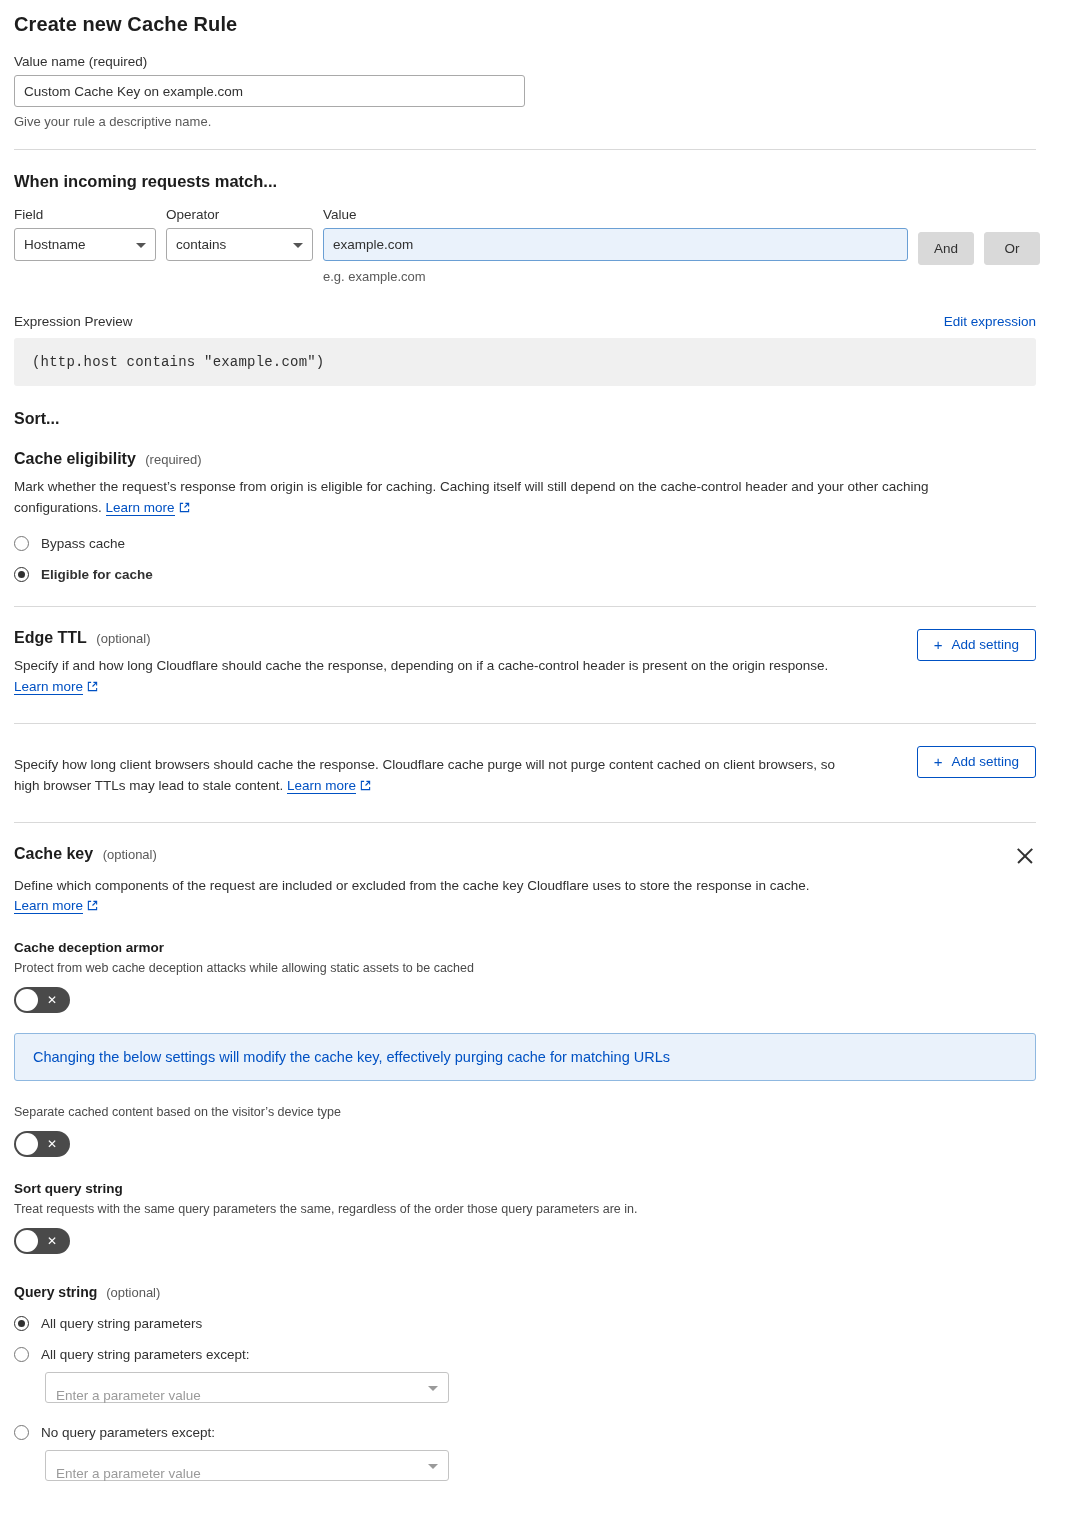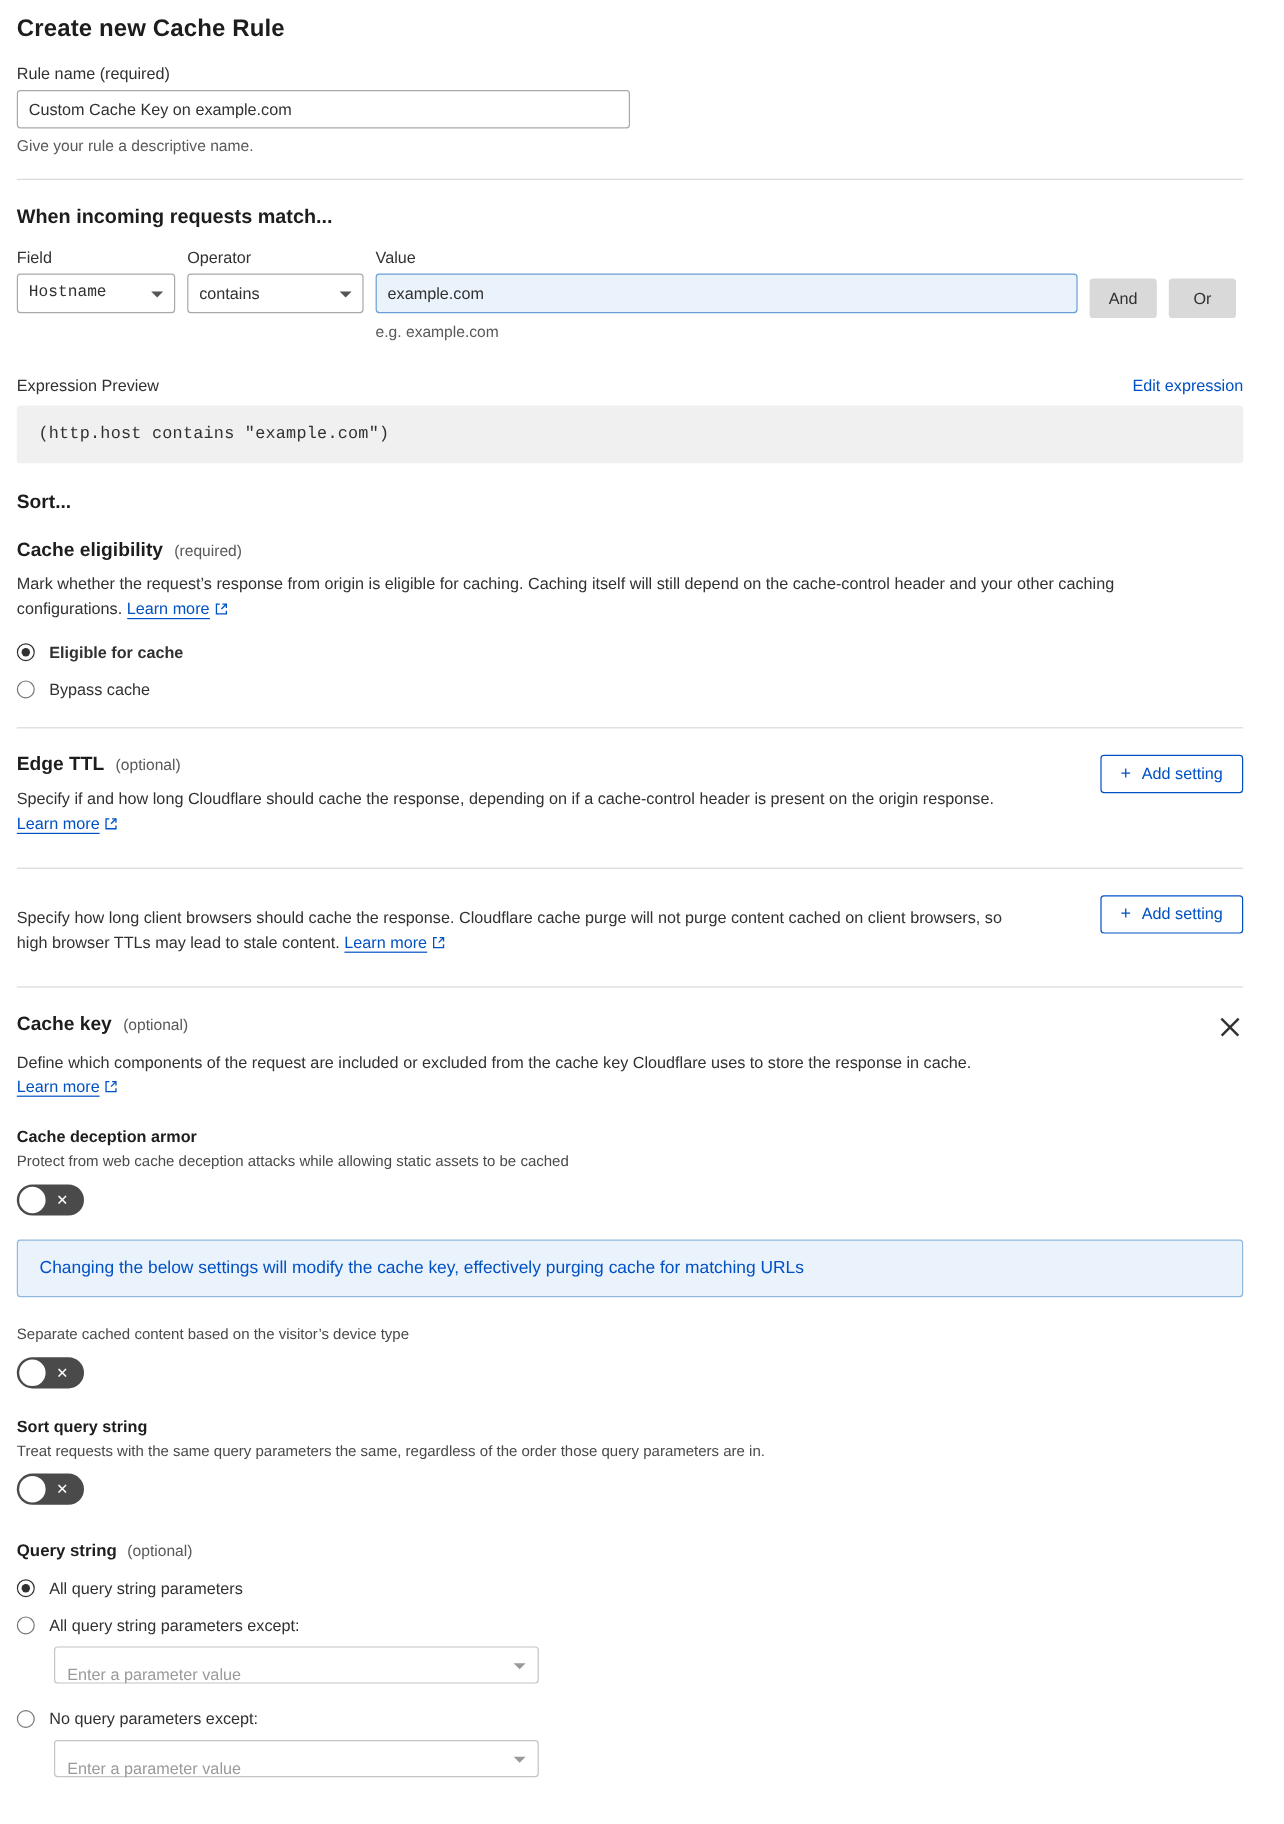--- a/index.html
+++ b/index.html
@@ -84,21 +84,21 @@
   .select-box .caret {
     position: absolute;
     right: 9px;
     top: 50%;
     margin-top: -2px;
     width: 0; height: 0;
     border-left: 5px solid transparent;
     border-right: 5px solid transparent;
     border-top: 5px solid #555;
   }
-  .select-field { width: 132px; font-family: Liberation Mono, monospace; }
+  .select-field { width: 142px; }
   .select-operator { width: 147px; }
 
   .value-input {
     width: 585px;
     height: 33px;
     border: 1px solid #6a9fd4;
     border-radius: 3px;
     background: #eaf2fb;
     padding: 0 9px;
     font-size: 13.5px;
@@ -327,21 +327,21 @@
   .qs-title .optional-tag { font-size: 13px; }
 </style>
 </head>
 <body>
 
 <div class="page">
 
   <div class="page-title">Create new Cache Rule</div>
 
   <div>
-    <div class="field-label">Rule name (required)</div>
+    <div class="field-label">Value name (required)</div>
     <input class="text-input" type="text" value="Custom Cache Key on example.com" style="">
     <div class="field-hint">Give your rule a descriptive name.</div>
   </div>
 
   <hr class="divider">
 
   <div class="section-heading">When incoming requests match...</div>
 
   <div class="match-row">
     <div>
@@ -388,26 +388,26 @@
     <div class="body-text">
       <span>Mark whether the request’s response from origin is eligible for caching. Caching itself will still depend on the cache-control header and your other caching configurations.</span>
       <a class="link-inline">Learn more</a><span class="ext-icon"><svg width="11" height="11" viewBox="0 0 12 12">
             <path d="M4.5 1.5H1.5v9h9v-3" fill="none" stroke="#0051c3" stroke-width="1.2"></path>
             <path d="M7 1.5h3.5V5" fill="none" stroke="#0051c3" stroke-width="1.2"></path>
             <path d="M6 6L10.3 1.7" stroke="#0051c3" stroke-width="1.2" fill="none"></path>
           </svg></span>
     </div>
 
     <div class="radio-row">
+      <span class="radio"></span>
+      <span class="radio-label">Bypass cache</span>
+    </div>
+    <div class="radio-row">
       <span class="radio checked"></span>
       <span class="radio-label bold">Eligible for cache</span>
-    </div>
-    <div class="radio-row">
-      <span class="radio"></span>
-      <span class="radio-label">Bypass cache</span>
     </div>
   </div>
 
   <hr class="divider" style="margin-top:24px;">
 
   <div class="section-block row-between">
     <div style="max-width:830px;">
       <div>
         <span class="sub-heading">Edge TTL</span>
         <span class="optional-tag">(optional)</span>

